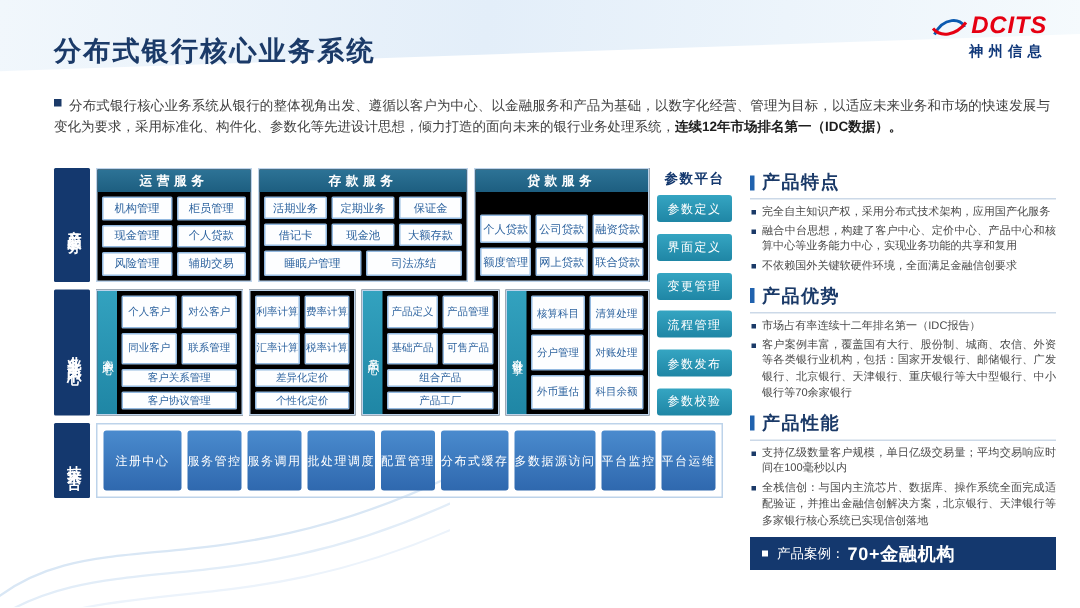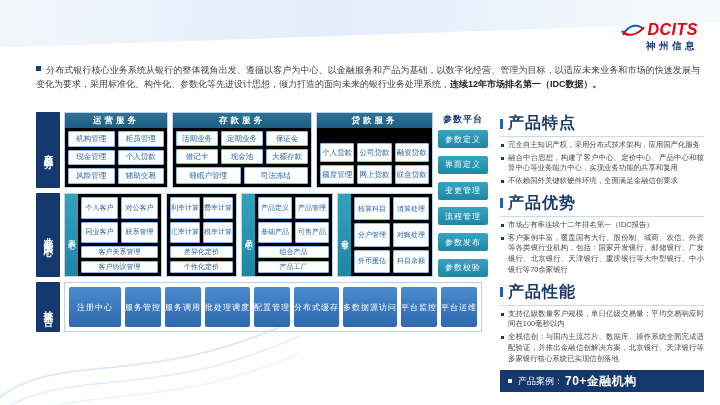--- a/index.html
+++ b/index.html
@@ -13,21 +13,21 @@
 
   
   .top-wash {
     position:absolute; top:0; left:0; right:0; height:54px;
     background:linear-gradient(95deg,#f1f7fc 0%,#e3eef9 45%,#f5fafd 100%);
     clip-path:polygon(0 0,100% 0,100% 42%,0 88%);
   }
   .waves { position:absolute; left:0; bottom:0; }
 
   
-  .logo { position:absolute; right:22px; top:21px; text-align:right; }
+  .logo { position:absolute; right:22px; top:9px; text-align:right; }
   .logo-row { display:flex; align-items:center; justify-content:flex-end; gap:3px; }
   .logo-name { color:#e60012; font-weight:bold; font-style:italic; font-size:16px; letter-spacing:.5px; }
   .logo-cn { color:#10387a; font-weight:bold; font-size:9.5px; letter-spacing:3.5px; margin-top:1px; }
 
   
   .title { position:absolute; left:36px; top:22px; margin:0; font-size:18px; font-weight:bold; color:#1b3a68; letter-spacing:1.5px; }
   .intro { position:absolute; left:36px; top:63px; width:664px; font-size:9px; color:#3f3f3f; line-height:1.6; text-align:justify; }
   .intro .sq { display:inline-block; width:5px; height:5px; background:#1b3a68; margin-right:5px; vertical-align:2px; }
   .intro b { color:#1e1e1e; }
 
@@ -105,21 +105,21 @@
   .tall { flex:0 0 52px; }
   .tech-grid { flex:1; display:flex; flex-direction:row; gap:4px; }
   .tech-row { flex:1; display:flex; gap:4px; }
   .tech-row .btn-blue { flex:1; }
 
   
   .sidebar { position:absolute; left:500px; top:113px; width:204px; }
   .sb-sec { margin-bottom:6px; }
   .sb-hd { display:flex; align-items:center; border-bottom:1px solid #ccd9e8; padding-bottom:2px; margin-bottom:3px; }
   .sb-bar { width:3px; height:10px; background:#2062ae; margin-right:5px; }
-  .sb-title { color:#1b3a68; font-weight:bold; font-size:16px; letter-spacing:1px; }
+  .sb-title { color:#1b3a68; font-weight:bold; font-size:12px; letter-spacing:1px; }
   .sb-list { margin:0; padding:0; list-style:none; }
   .sb-list li { position:relative; padding-left:8px; font-size:7.4px; color:#4a4a4a; line-height:1.45; margin-bottom:2px; text-align:justify; }
   .sb-list li::before { content:""; position:absolute; left:1px; top:4px; width:3px; height:3px; background:#1b3a68; }
 
   .case-bar { margin-top:5px; background:#14386e; color:#fff; height:22px; display:flex; align-items:center; padding:0 8px; }
   .case-sq { width:4px; height:4px; background:#fff; margin-right:6px; }
   .case-label { font-size:9px; }
   .case-value { font-size:12px; font-weight:bold; margin-left:2px; letter-spacing:.5px; }
 </style>
 </head>
@@ -139,20 +139,21 @@
     <div class="logo-row">
       <svg width="24" height="16" viewBox="0 0 24 16">
         <path d="M2,13 C8,1 20,2 22,8" stroke="#0b5ab0" fill="none" stroke-width="2"></path>
         <path d="M1,9 C6,15 16,14 23,5" stroke="#e60012" fill="none" stroke-width="2"></path>
       </svg>
       <span class="logo-name">DCITS</span>
     </div>
     <div class="logo-cn">神州信息</div>
   </div>
 
+  <h1 class="title">分布式银行核心业务系统</h1>
 
   <div class="intro">
     <span class="sq"></span><span>分布式银行核心业务系统从银行的整体视角出发、遵循以客户为中心、以金融服务和产品为基础，以数字化经营、管理为目标，以适应未来业务和市场的快速发展与变化为要求，采用标准化、构件化、参数化等先进设计思想，倾力打造的面向未来的银行业务处理系统，</span><b>连续12年市场排名第一（IDC数据）。</b>
   </div>
 
   <div class="diagram">
 
     <div class="d-upper">
       <div class="d-left">
 

